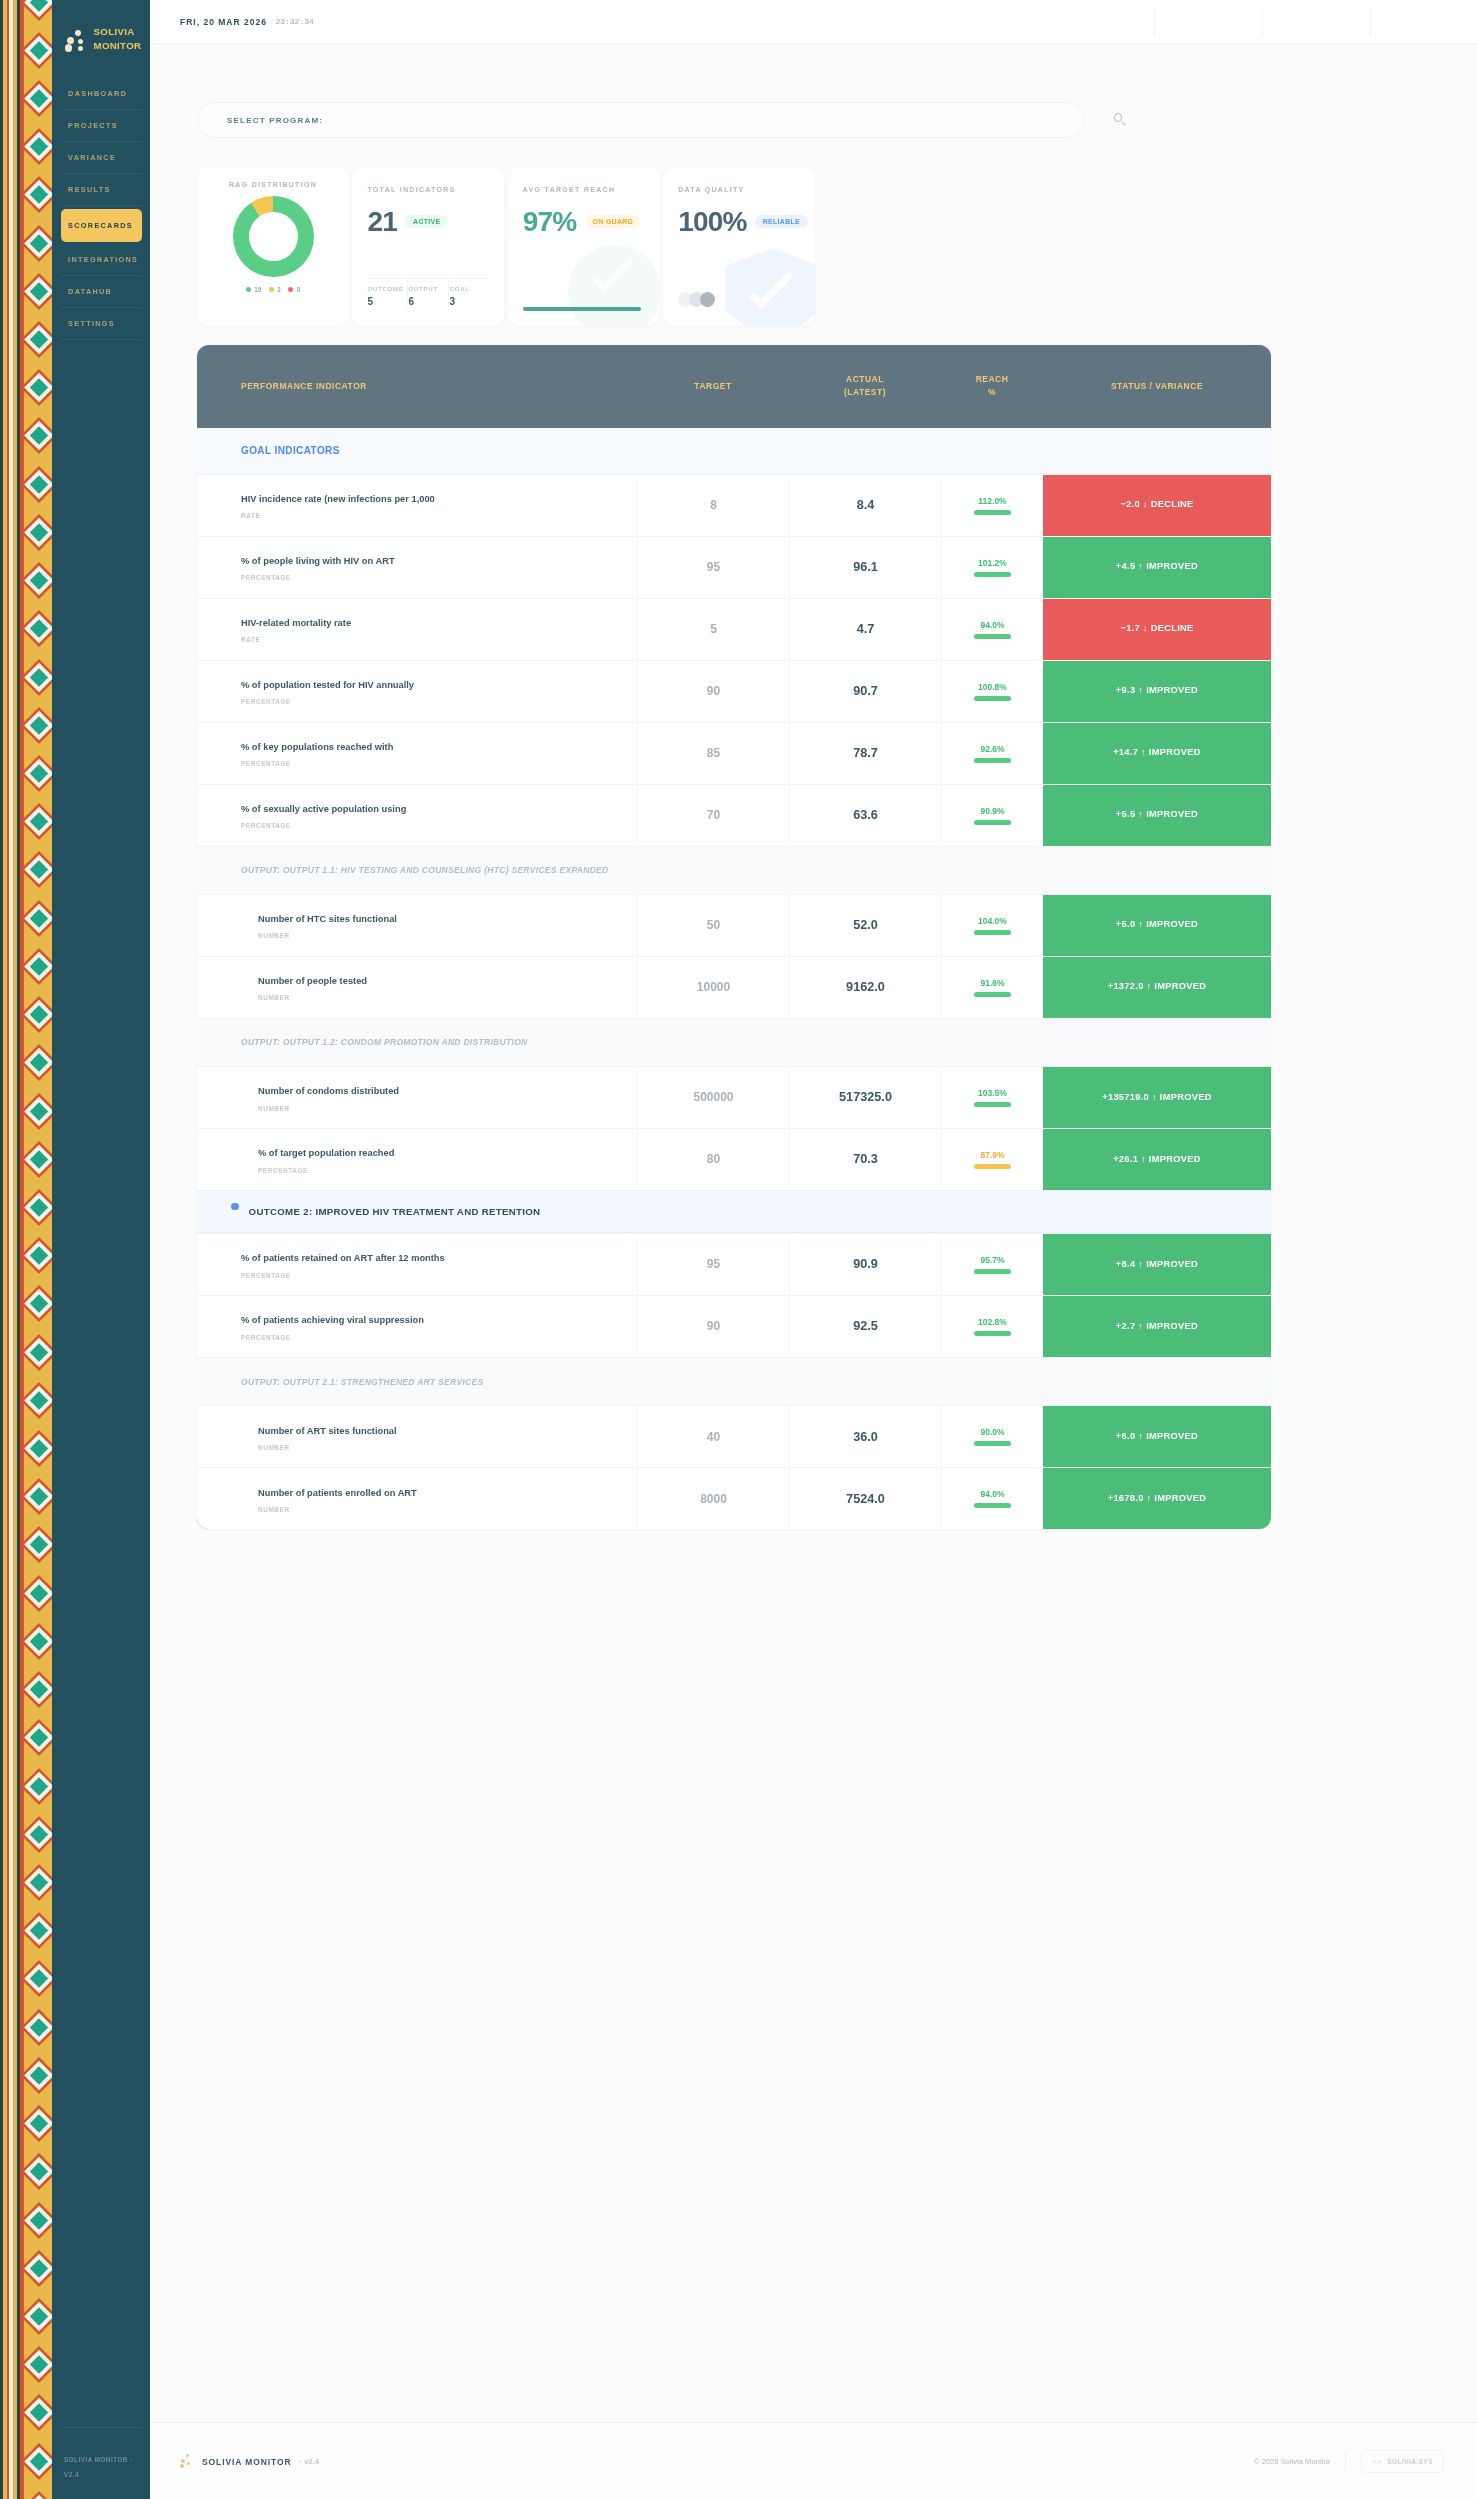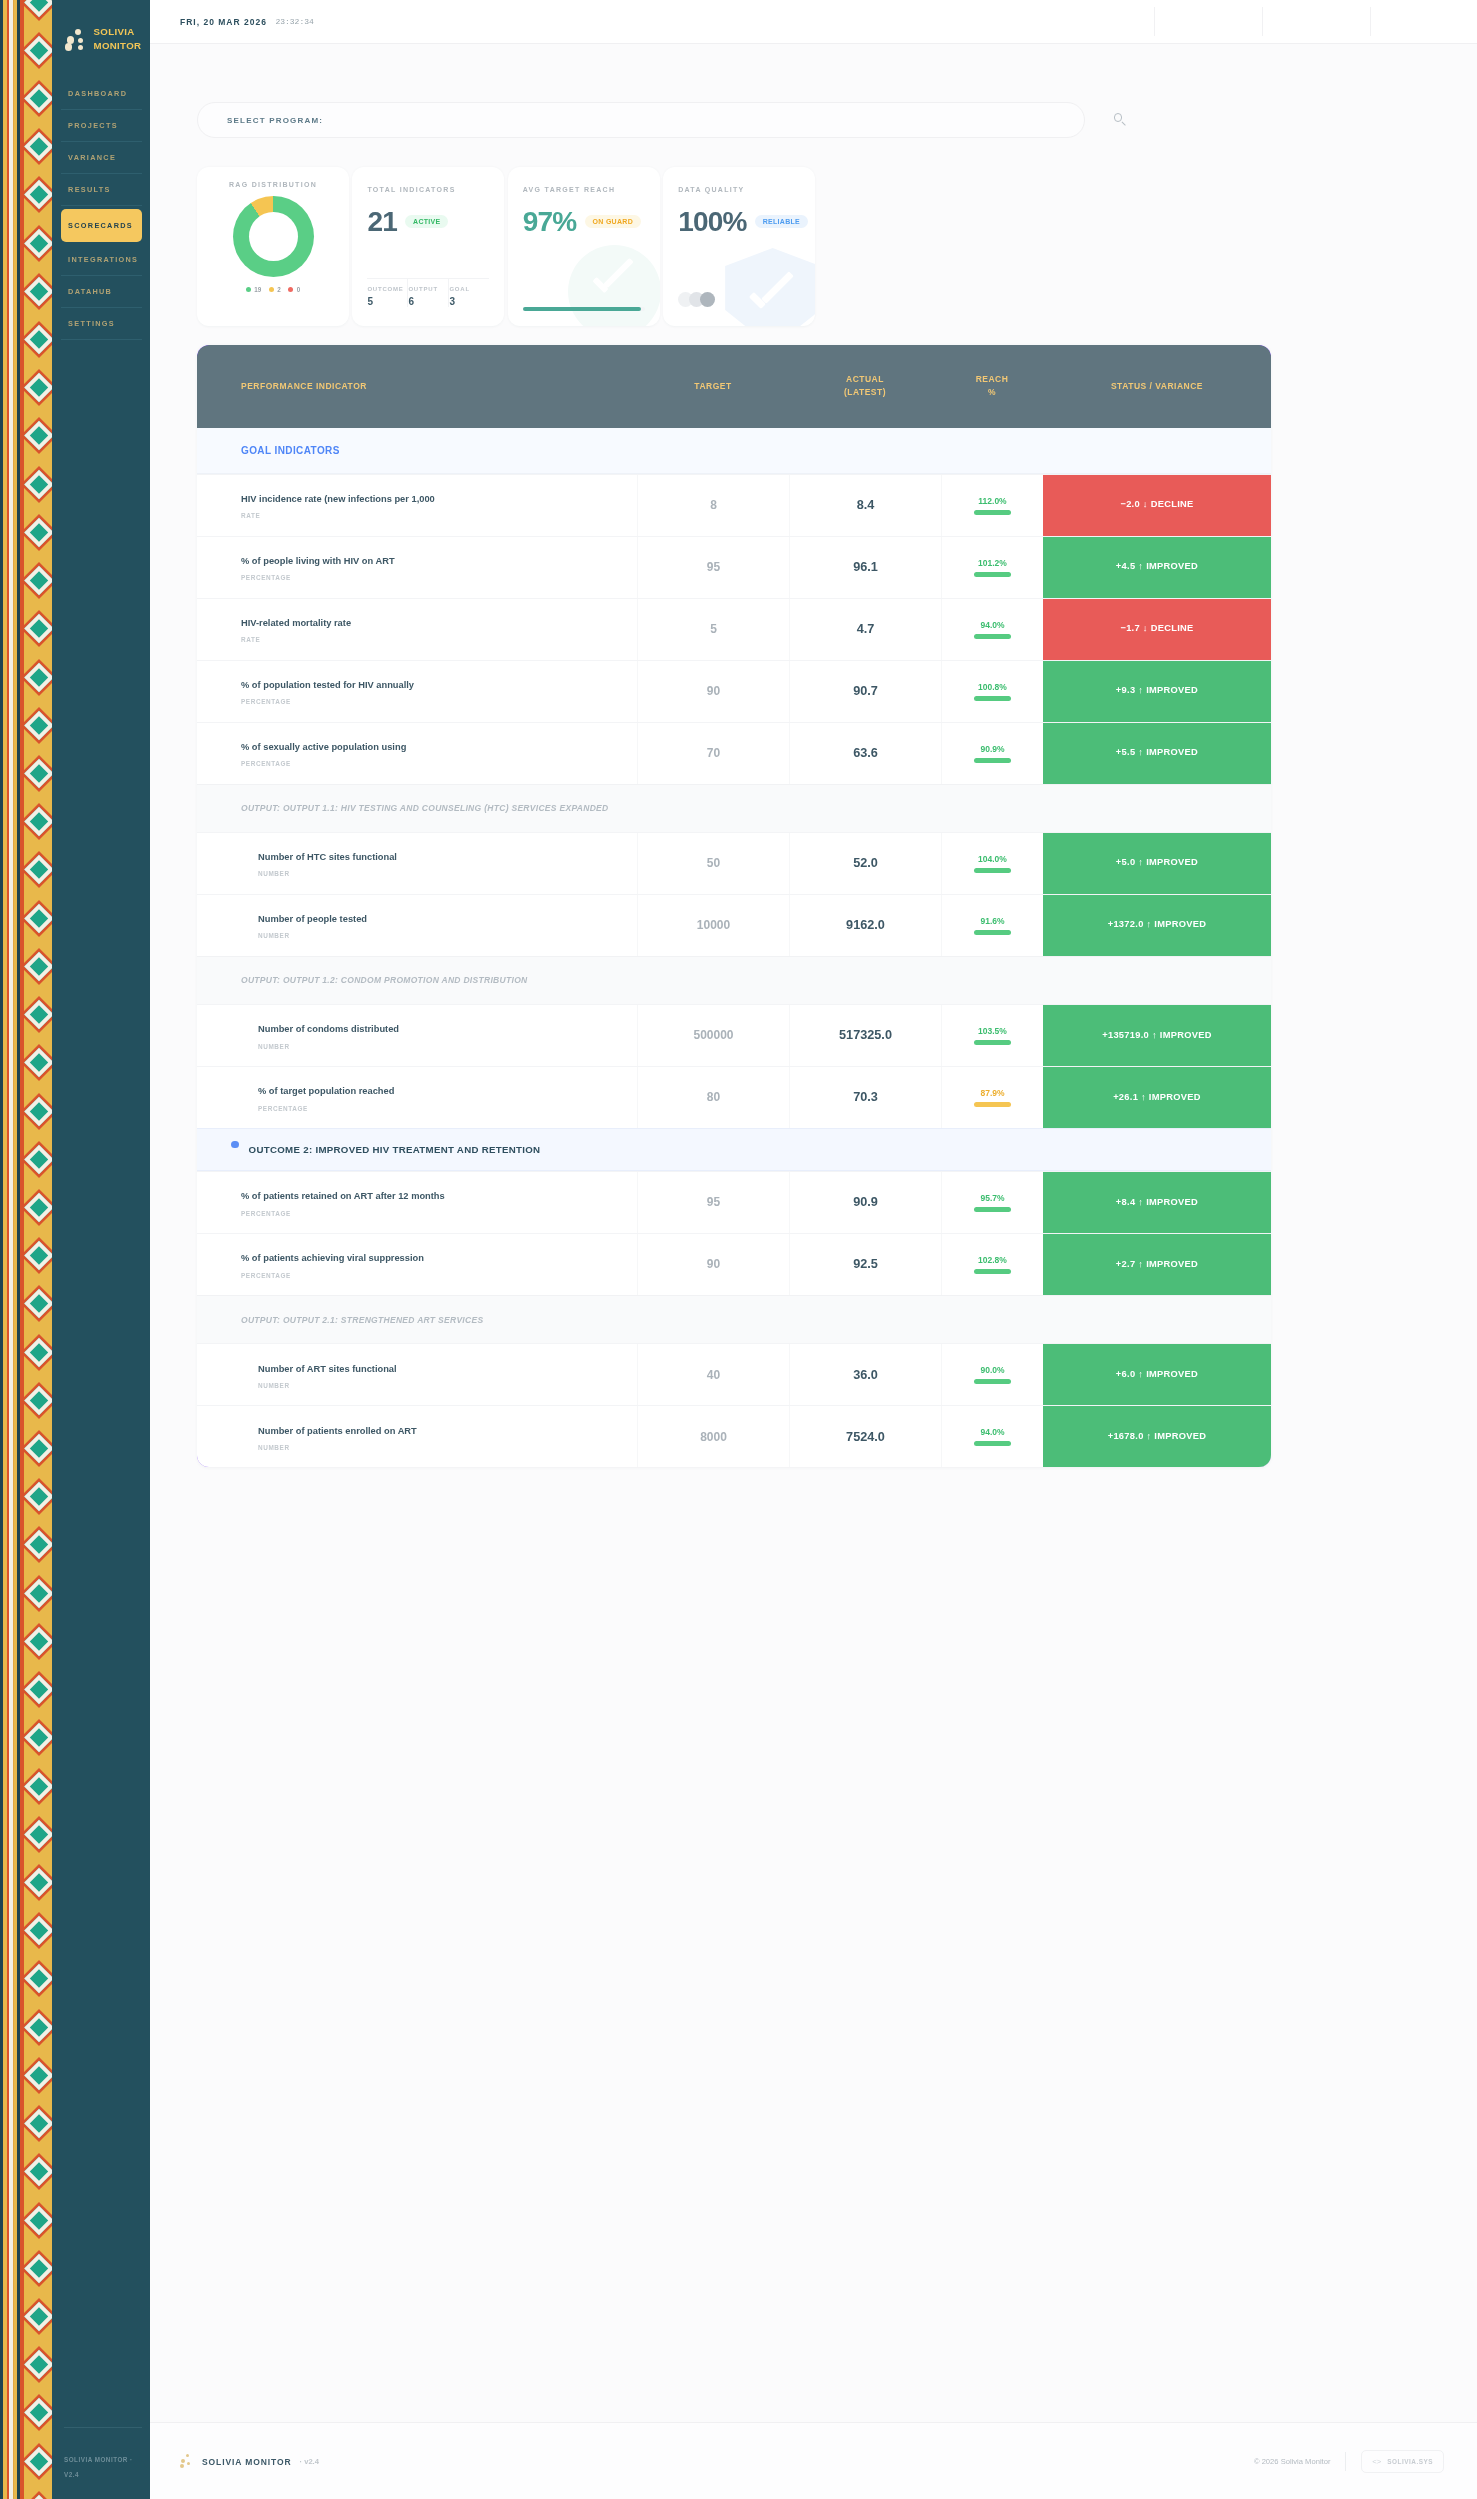--- a/index.html
+++ b/index.html
@@ -42,21 +42,21 @@
   }
 
   
   .sidebar {
     width: 98px; flex:0 0 98px;
     background:#23505e;
     position:relative;
     display:flex; flex-direction:column;
     padding-top:15px;
   }
-  .brand { display:flex; align-items:center; gap:7.6px; padding:10px 8.5px 0 12px; }
+  .brand { display:flex; align-items:flex-end; gap:7.6px; padding:10px 8.5px 0 12px; }
   .brand-mark { width:22px; height:24px; position:relative; flex:0 0 22px; margin-top:2.5px;}
   .brand-mark i { position:absolute; border-radius:50%; background:#f2e6cc; display:block;}
   .bm1 { width:6px;height:6px; left:11px; top:0.8px; background:#f7f0dd;}
   .bm2 { width:7.6px;height:7.6px; left:2.5px; top:7.6px; background:#e0bf7c;}
   .bm3 { width:5px;height:5px; left:14.4px; top:10px; background:#f7f0dd;}
   .bm4 { width:7.6px;height:7.6px; left:0.8px; top:15px; background:#e0bf7c;}
   .bm5 { width:5px;height:5px; left:13.5px; top:17px; background:#f7f0dd;}
   .brand-text { color:#f2c657; font-size:9.7px; font-weight:bold; letter-spacing:0.3px; line-height:1.45; }
 
   .nav { margin-top:25px; padding:0 8.5px; }
@@ -507,20 +507,33 @@
                 <div class="cell-tgt">90</div>
                 <div class="cell-act">90.7</div>
                 <div class="cell-rch">
                   <span class="rch-v green">100.8%</span>
                   <span class="rch-bar green"></span>
                 </div>
                 <div class="cell-sta sta-green">+9.3  ↑ IMPROVED</div>
               </div>
               <div class="row">
                 <div class="cell-ind">
+                  <div class="ind-name">% of key populations reached with</div>
+                  <div class="ind-unit">PERCENTAGE</div>
+                </div>
+                <div class="cell-tgt">85</div>
+                <div class="cell-act">78.7</div>
+                <div class="cell-rch">
+                  <span class="rch-v green">92.6%</span>
+                  <span class="rch-bar green"></span>
+                </div>
+                <div class="cell-sta sta-green">+14.7  ↑ IMPROVED</div>
+              </div>
+              <div class="row">
+                <div class="cell-ind">
                   <div class="ind-name">% of sexually active population using</div>
                   <div class="ind-unit">PERCENTAGE</div>
                 </div>
                 <div class="cell-tgt">70</div>
                 <div class="cell-act">63.6</div>
                 <div class="cell-rch">
                   <span class="rch-v green">90.9%</span>
                   <span class="rch-bar green"></span>
                 </div>
                 <div class="cell-sta sta-green">+5.5  ↑ IMPROVED</div>

